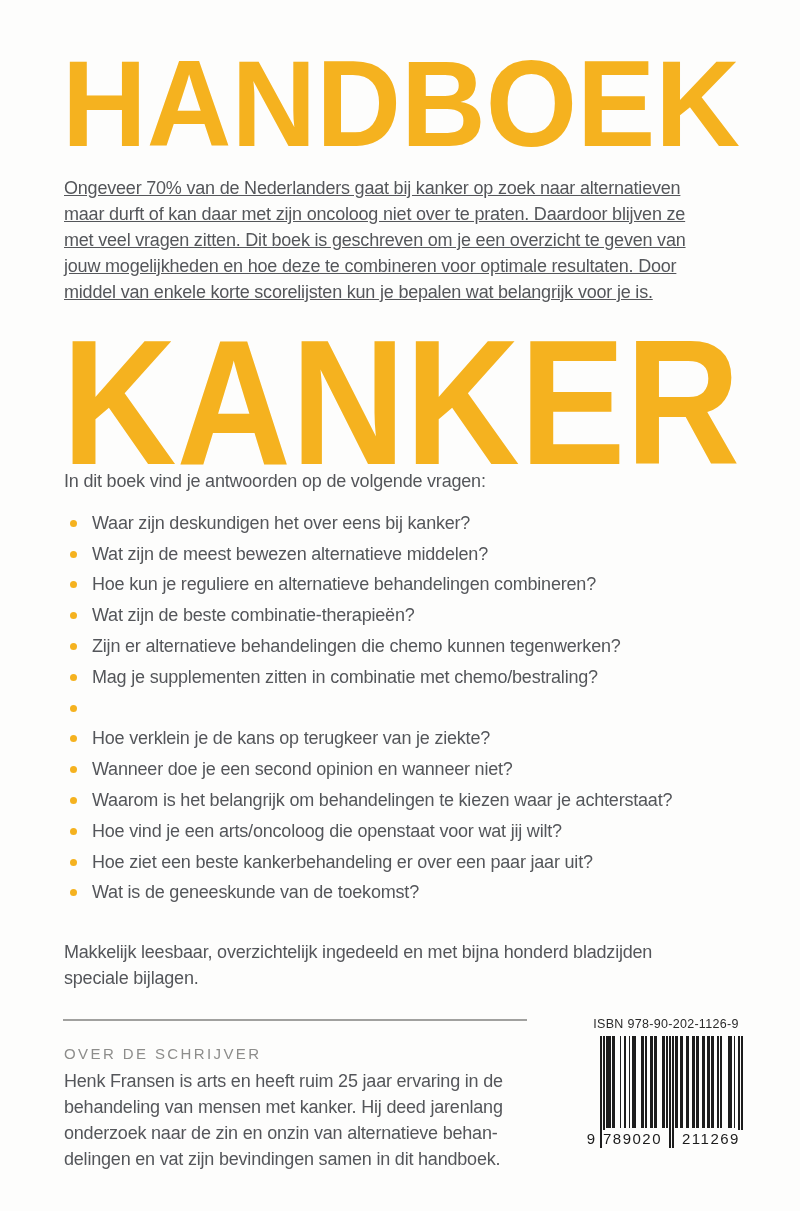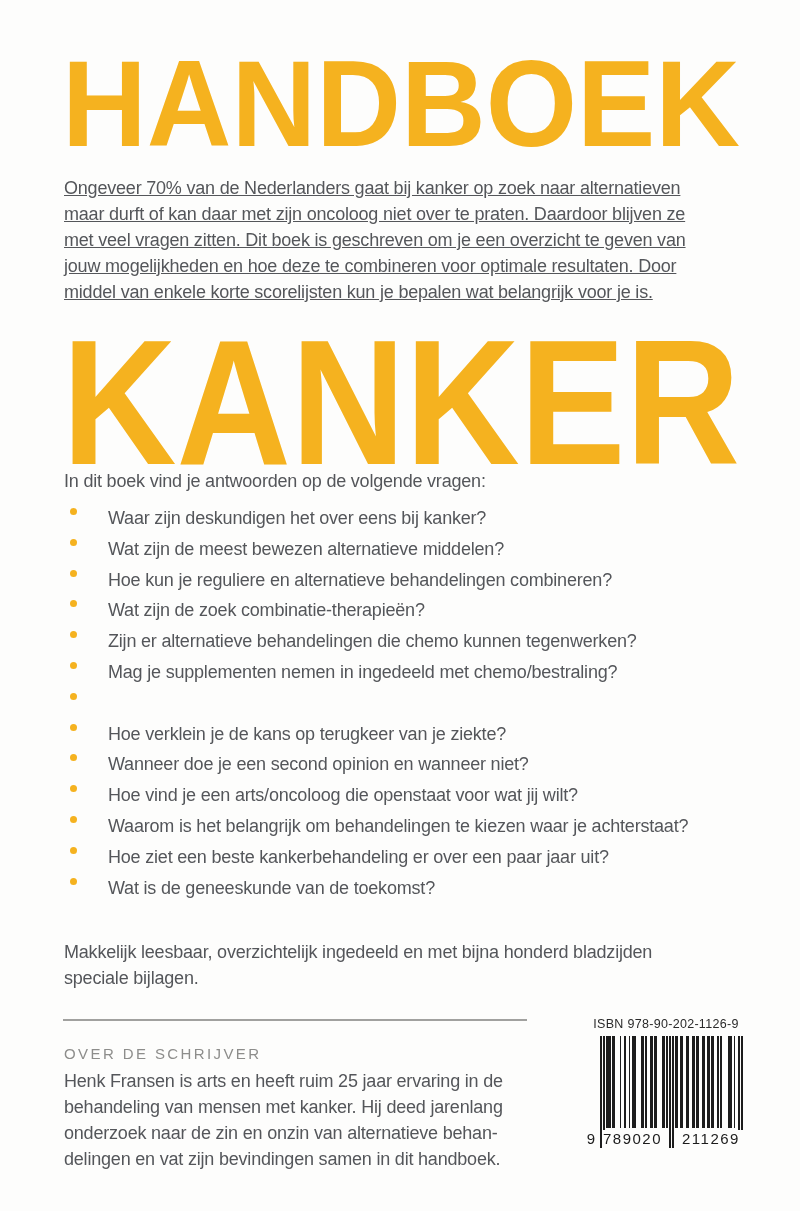--- a/index.html
+++ b/index.html
@@ -26,21 +26,21 @@
     font-size:18px; line-height:26px; letter-spacing:-0.2px;
     white-space:pre-line; color:var(--ink,#54565a);
   }
   #para-top     { top:175px;text-decoration:underline; }
   #intro-line   { top:468px; width:700px; }
   #closing-para { top:939px; }
 
   
   .q-list { position:absolute; left:64px; top:508px; width:712px;
             list-style:none; margin:0; padding:0; }
-  .q-list li { display:flex; align-items:flex-start; height:30.8px;gap:16px; }
+  .q-list li { display:flex; align-items:center; height:30.8px; }
   .q-dot { flex:none; width:7px; height:7px; border-radius:50%;
            background:var(--yellow,#f5b21f); margin:0 15px 0 6px; }
   .q-text { font-size:18px; letter-spacing:-0.2px; white-space:nowrap; }
 
   
   .divider { position:absolute; left:63px; top:1019px; width:464px; height:2px;
              background:#a1a19f; }
   .about-heading { position:absolute; left:64px; top:1045px;
                    font-size:15px; font-weight:normal; letter-spacing:2.4px;
                    color:var(--muted,#8d8d8b); }
@@ -90,48 +90,48 @@
     <li>
         <span class="q-dot"></span>
         <span class="q-text">Wat zijn de meest bewezen alternatieve middelen?</span>
       </li>
     <li>
         <span class="q-dot"></span>
         <span class="q-text">Hoe kun je reguliere en alternatieve behandelingen combineren?</span>
       </li>
     <li>
         <span class="q-dot"></span>
-        <span class="q-text">Wat zijn de zoek combinatie-therapieën?</span>
+        <span class="q-text">Wat zijn de beste combinatie-therapieën?</span>
       </li>
     <li>
         <span class="q-dot"></span>
         <span class="q-text">Zijn er alternatieve behandelingen die chemo kunnen tegenwerken?</span>
       </li>
     <li>
         <span class="q-dot"></span>
-        <span class="q-text">Mag je supplementen nemen in ingedeeld met chemo/bestraling?</span>
+        <span class="q-text">Mag je supplementen zitten in combinatie met chemo/bestraling?</span>
       </li>
     <li>
         <span class="q-dot"></span>
       </li>
     <li>
         <span class="q-dot"></span>
         <span class="q-text">Hoe verklein je de kans op terugkeer van je ziekte?</span>
       </li>
     <li>
         <span class="q-dot"></span>
         <span class="q-text">Wanneer doe je een second opinion en wanneer niet?</span>
       </li>
     <li>
         <span class="q-dot"></span>
+        <span class="q-text">Waarom is het belangrijk om behandelingen te kiezen waar je achterstaat?</span>
+      </li>
+    <li>
+        <span class="q-dot"></span>
         <span class="q-text">Hoe vind je een arts/oncoloog die openstaat voor wat jij wilt?</span>
-      </li>
-    <li>
-        <span class="q-dot"></span>
-        <span class="q-text">Waarom is het belangrijk om behandelingen te kiezen waar je achterstaat?</span>
       </li>
     <li>
         <span class="q-dot"></span>
         <span class="q-text">Hoe ziet een beste kankerbehandeling er over een paar jaar uit?</span>
       </li>
     <li>
         <span class="q-dot"></span>
         <span class="q-text">Wat is de geneeskunde van de toekomst?</span>
       </li>
   </ul>

